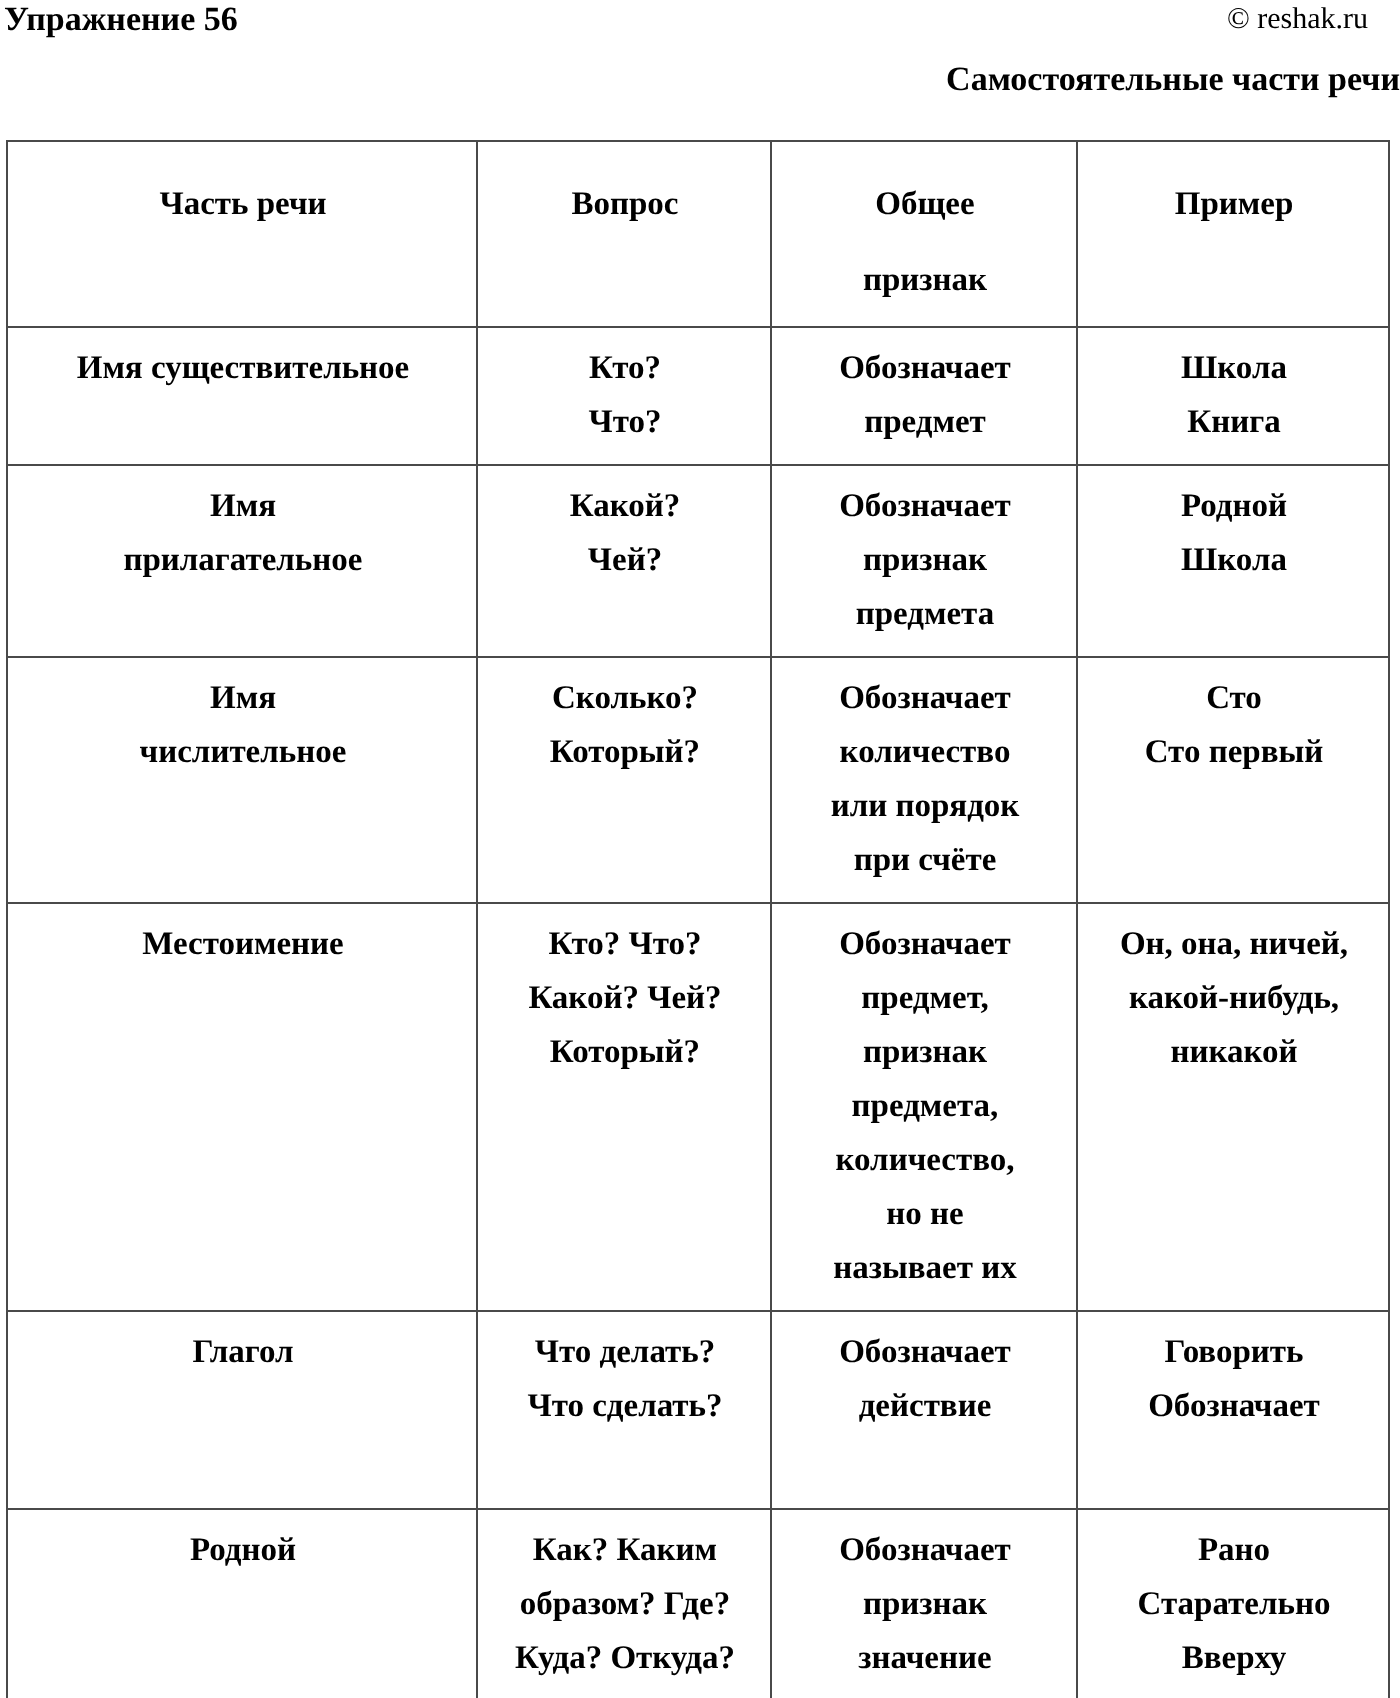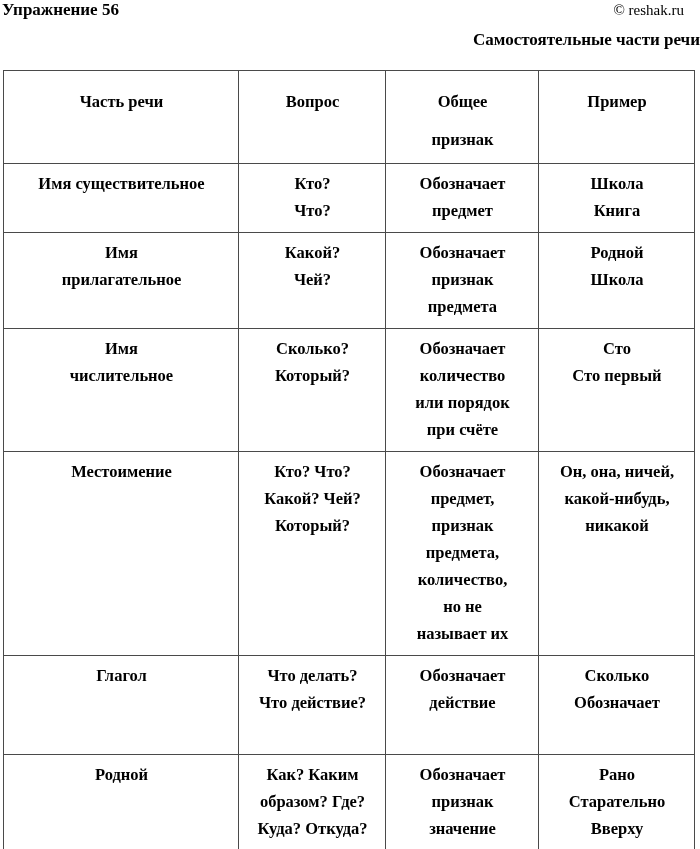--- a/index.html
+++ b/index.html
@@ -234,28 +234,28 @@
             <span class="cell-line" data-name="cell-line">никакой</span>
           </td>
         </tr>
 
         <tr class="row-verb" data-name="table-row">
           <td data-name="cell-part-of-speech">
             <span class="cell-line" data-name="cell-line">Глагол</span>
           </td>
           <td data-name="cell-question">
             <span class="cell-line" data-name="cell-line">Что делать?</span>
-            <span class="cell-line" data-name="cell-line">Что действие?</span>
+            <span class="cell-line" data-name="cell-line">Что сделать?</span>
           </td>
           <td data-name="cell-meaning">
             <span class="cell-line" data-name="cell-line">Обозначает</span>
             <span class="cell-line" data-name="cell-line">действие</span>
           </td>
           <td data-name="cell-example">
-            <span class="cell-line" data-name="cell-line">Сколько</span>
+            <span class="cell-line" data-name="cell-line">Говорить</span>
             <span class="cell-line" data-name="cell-line">Обозначает</span>
           </td>
         </tr>
 
         <tr class="row-adv" data-name="table-row">
           <td data-name="cell-part-of-speech">
             <span class="cell-line" data-name="cell-line">Родной</span>
           </td>
           <td data-name="cell-question">
             <span class="cell-line" data-name="cell-line">Как? Каким</span>

